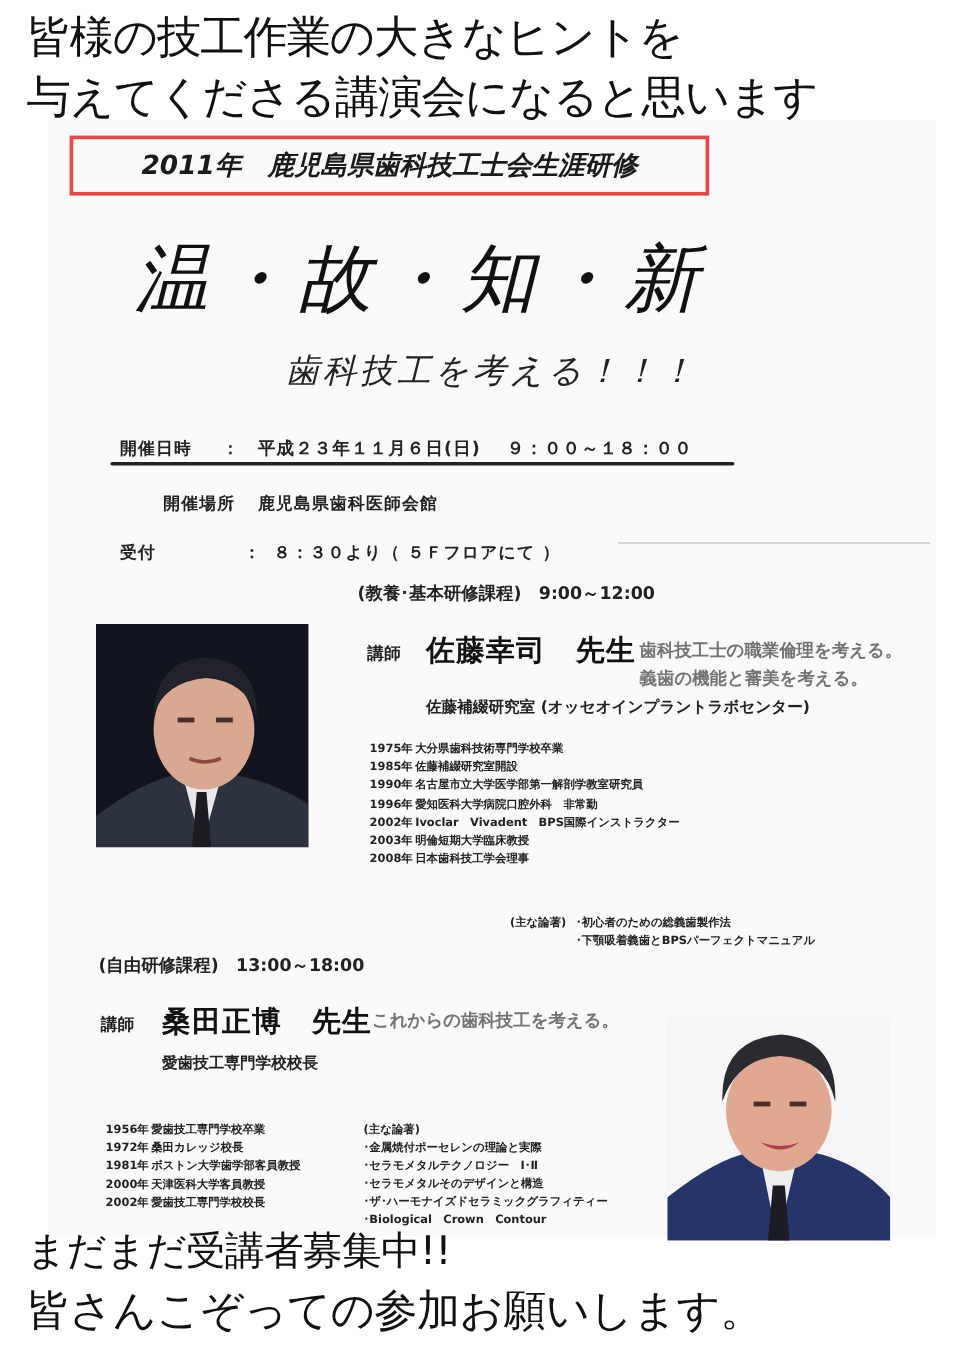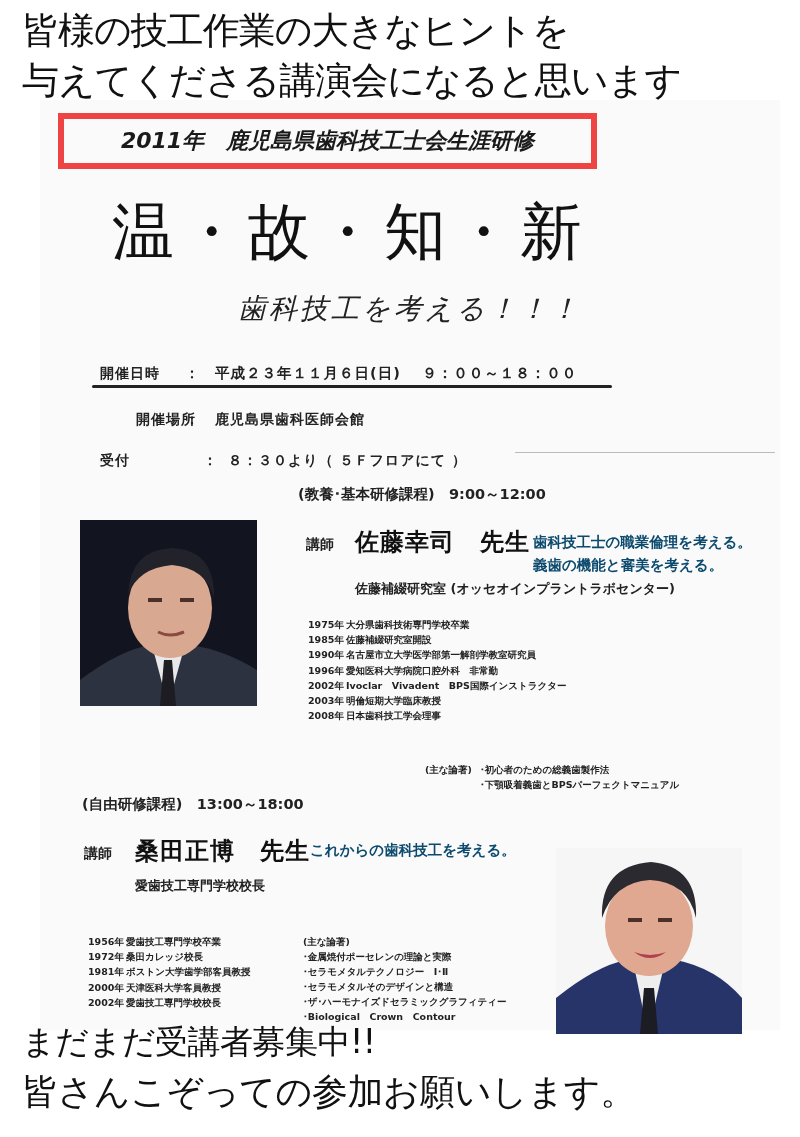--- a/index.html
+++ b/index.html
@@ -3,31 +3,31 @@
 <meta charset="utf-8">
 <style>
   html, body { margin:0; padding:0; }
   body { width:800px; height:1137px; background:#ffffff; position:relative; overflow:hidden;
          font-family:"DejaVu Sans", "Liberation Sans", sans-serif; color:#111; }
   .abs { position:absolute; white-space:nowrap; }
   .scan { position:absolute; left:40px; top:100px; width:740px; height:930px; background:#fafafa; }
   .headline { font-size:37px; font-weight:normal; color:#111; letter-spacing:-1px; left:22px; }
   .hl1 { top:6px; }
   .hl2 { top:56px; }
-  .titlebox { left:58px; top:113px; width:527px; height:44px; border:6px solid #ef4444; }
+  .titlebox { left:58px; top:113px; width:527px; height:44px; border:3px solid #ef4444; }
   .titlebox span { position:absolute; left:0; right:0; top:7px; text-align:center; font-size:22px; font-weight:bold; font-style:italic; color:#1a1a1a; }
-  .bigtitle { left:112px; top:190px; font-family:"DejaVu Serif","Liberation Serif",serif; font-size:62px; letter-spacing:6px; color:#111; }
+  .bigtitle { left:112px; top:190px; font-family:"DejaVu Serif","Liberation Serif",serif; font-size:62px; font-style:italic; letter-spacing:6px; color:#111; }
   .subtitle { left:238px; top:290px; font-family:"DejaVu Serif","Liberation Serif",serif; font-size:28px; font-style:italic; letter-spacing:3px; color:#222; }
   .info { font-size:14px; font-weight:bold; color:#222; letter-spacing:1px; }
   .underline { position:absolute; left:92px; top:385px; width:520px; height:3px; background:#222; border-radius:2px; }
   .faintline { position:absolute; height:1px; background:#bbb; }
   .session { font-size:14.5px; font-weight:bold; color:#222; }
   .lect-label { font-size:14px; font-weight:bold; color:#222; }
   .lect-name { font-size:24px; font-weight:bold; color:#111; letter-spacing:1px; }
-  .theme { font-size:14.5px; font-weight:bold; color:#0c4a6e; }
+  .theme { font-size:14.5px; font-weight:bold; color:#737373; }
   .aff { font-size:13px; font-weight:bold; color:#222;text-align:center; }
   .cv { font-size:9.5px; font-weight:bold; color:#222; line-height:15.2px; }
   .cv .yr { display:inline-block; width:38px; }
   .works { font-size:9.5px; font-weight:bold; color:#222; line-height:15px; }
   .photo { position:absolute; overflow:hidden; }
   .p1 { left:80px; top:520px; width:177px; height:186px; background:#101018; }
   .p2 { left:556px; top:848px; width:186px; height:186px; background:#f4f4f4; }
   .footer { font-size:33px; color:#111; left:22px; letter-spacing:-0.5px; }
   .f1 { top:1020px; }
   .f2 { top:1068px; font-size:36px; }

